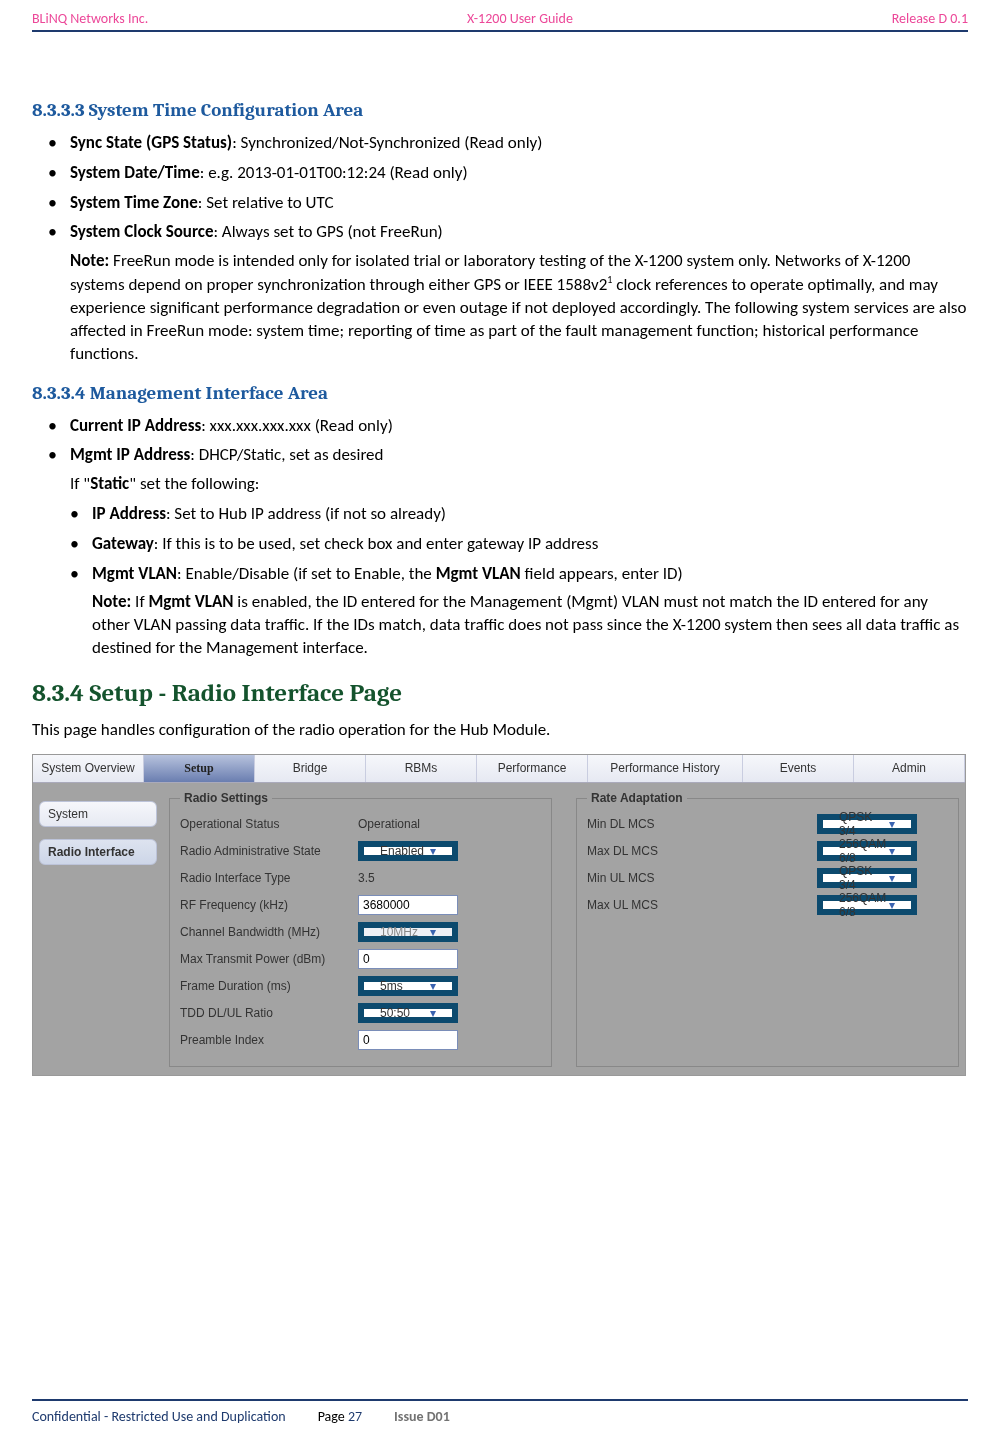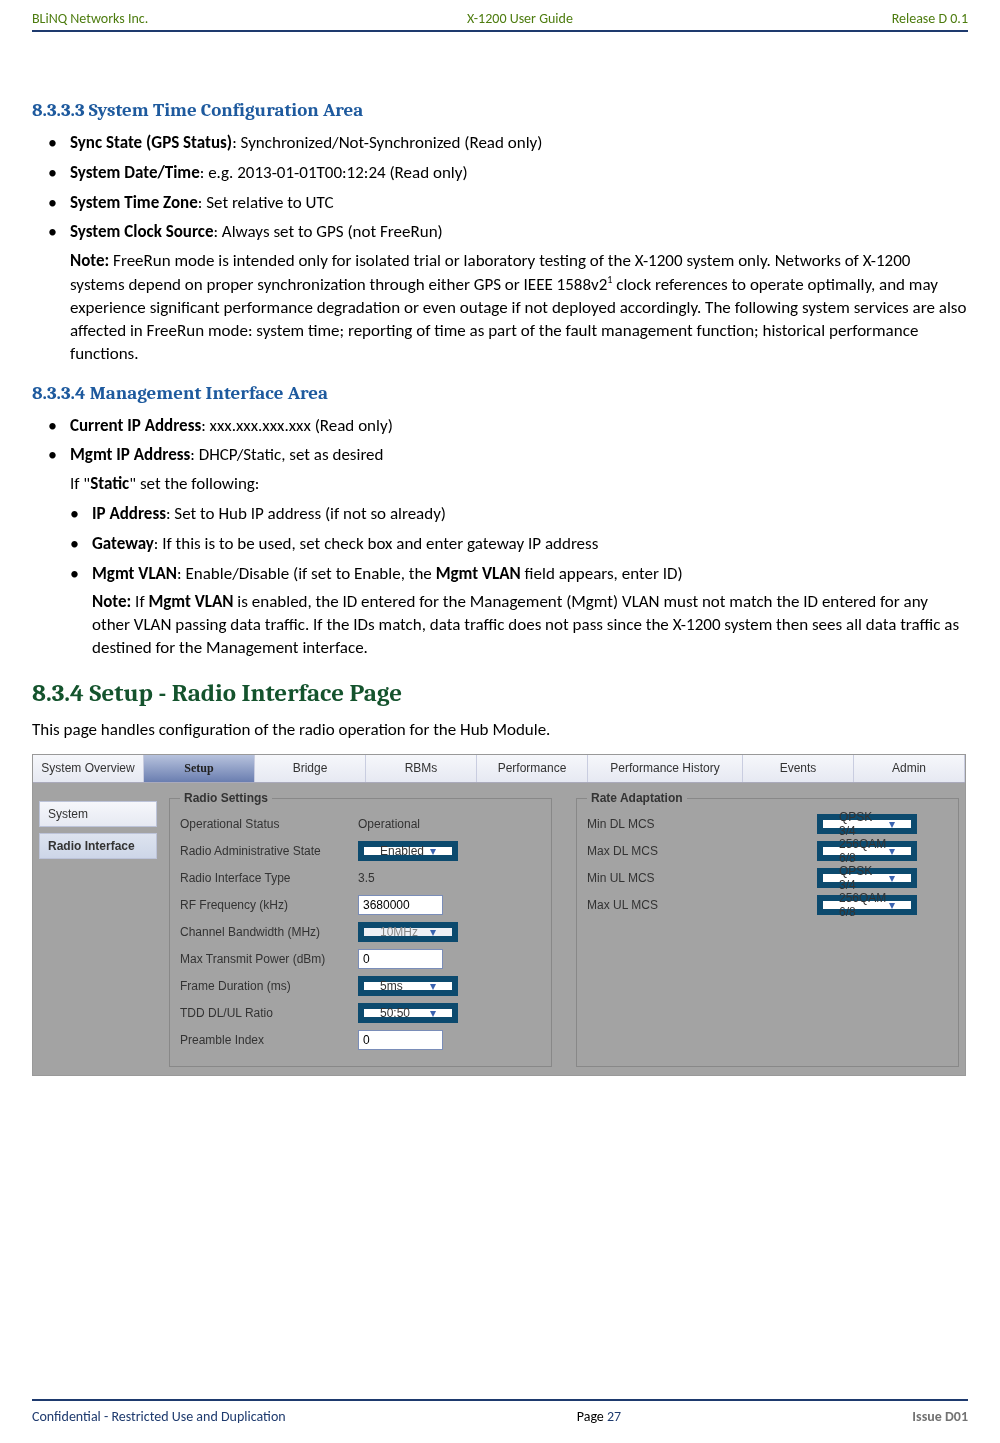--- a/index.html
+++ b/index.html
@@ -9,33 +9,33 @@
       height: 1443px;
       background: #fff;
       color: #000;
       position: relative;
       padding: 0 32px;
     }
     .top-border { border-bottom: 2px solid #1e3a6e; position: absolute; top: 30px; left: 32px; right: 32px; }
     .header {
       display: flex;
       justify-content: space-between;
-      color: #4d7c0f;
+      color: #ec4899;
       font-size: 14px;
       padding: 10px 0 6px 0;
     }
     .bottom-border { border-top: 2px solid #1e3a6e; position: absolute; bottom: 42px; left: 32px; right: 32px; }
     .footer {
       display: flex;
-      justify-content: space-between;
       font-size: 14px;
       position: absolute;
       bottom: 18px;
       left: 32px;
       right: 32px;
+      gap: 32px;
     }
     .footer-left { color: #1e3a6e; }
     .footer-center { color: #000; }
     .footer-center .pagenum { color: #1e3a6e; }
     .footer-right { color: #737373; font-weight: bold; }
     .content { padding-top: 50px; }
     .h4 {
       color: #1e5a9e;
       font-family: Cambria, Georgia, serif;
       font-weight: bold;
@@ -89,37 +89,37 @@
       font-family: Liberation Serif, serif;
     }
     .shot-body { display: flex; }
     .sidenav {
       width: 130px;
       padding: 18px 6px 0 6px;
     }
     .side-item {
       background: linear-gradient(#f6f7fb,#e6e9f2);
       border: 1px solid #bcc3d9;
-      border-radius: 0;
+      border-radius: 6px;
       padding: 5px 8px;
-      margin-bottom: 6px;
+      margin-bottom: 12px;
       font-size: 12px;
     }
     .side-item.active {
       background: linear-gradient(#dde3ef,#cdd6e8);
       font-weight: bold;
     }
     .panels { flex: 1; display: flex; padding: 8px 6px 8px 6px; gap: 24px; }
     fieldset.panel { border: 1px solid #888; padding: 8px 10px 10px 10px; flex: 1; min-height: 260px; }
     legend.panel-title { font-weight: bold; font-size: 12px; padding: 0 4px; }
     .row { display: flex; align-items: center; margin-bottom: 5px; font-size: 12px; height: 22px; }
     .row .lbl { flex: 0 0 178px; }
     .row .val { flex: 0 0 120px; }
     .inp {
-      border: 1px solid #7a8db8; background: #fff; font-size: 12px; padding: 2px 4px; width: 85px; height: 20px;
+      border: 1px solid #7a8db8; background: #fff; font-size: 12px; padding: 2px 4px; width: 100px; height: 20px;
     }
     .sel {
       display: inline-flex; align-items: center; justify-content: space-between;
       border: 6px solid #0c4a6e; background: #fff; font-size: 12px; padding: 0 16px; width: 100px; height: 20px;
     }
     .sel.disabled { background: #eef0f5; color: #888; }
     .chev { color: #3a63b0; font-size: 12px; }
     .rate-row .lbl { flex: 0 0 230px; }
   </style>
 </head>

